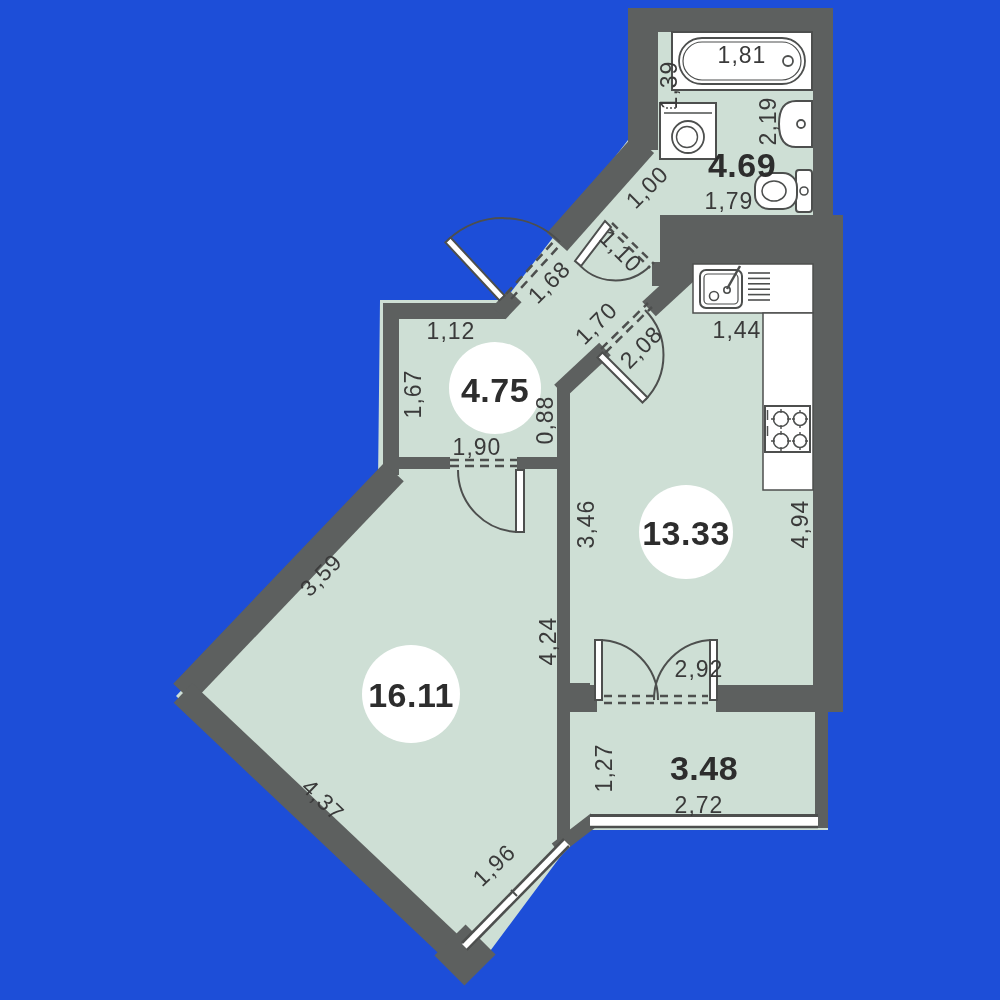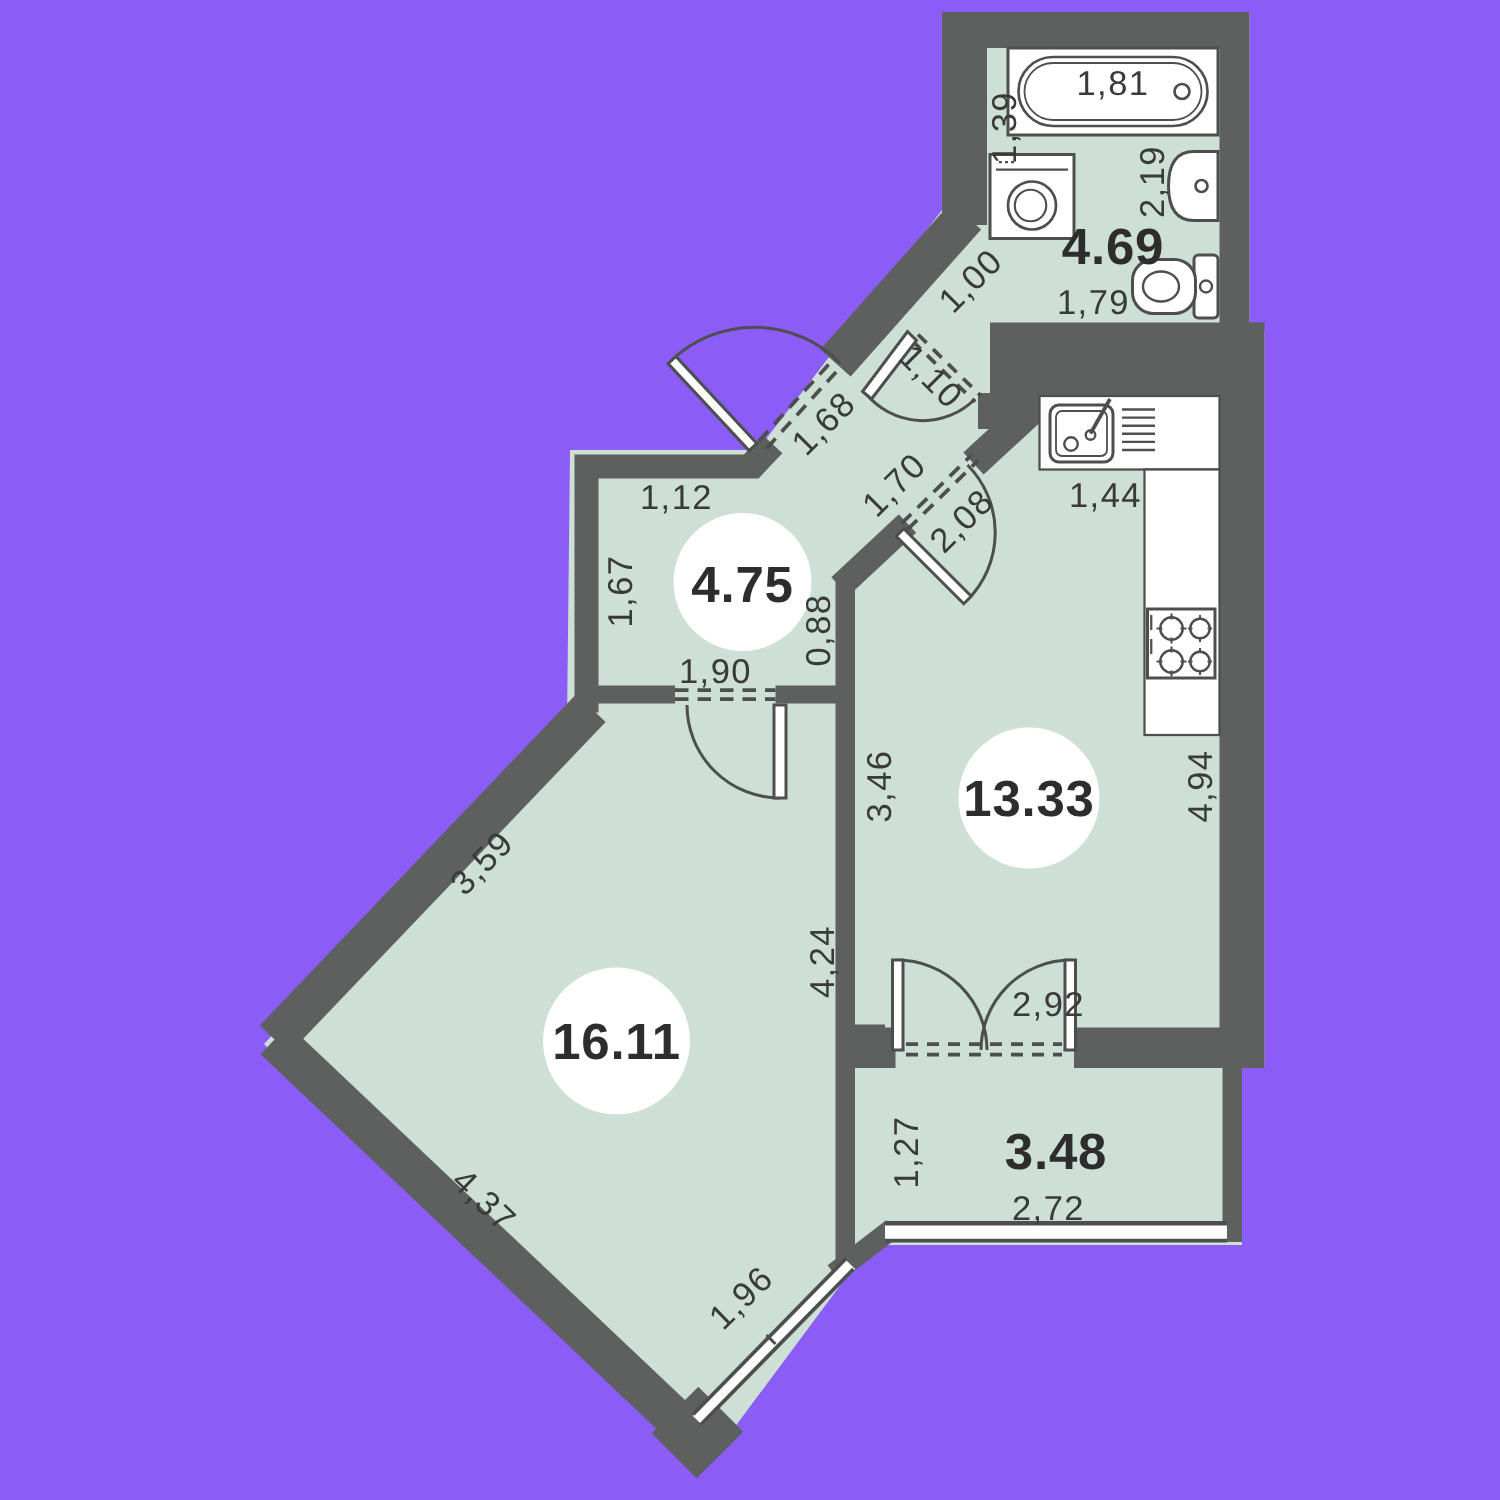--- a/index.html
+++ b/index.html
@@ -1,16 +1,16 @@
 <!DOCTYPE html>
 <html><head>
 <meta charset="utf-8">
 <style>
   html,body{margin:0;padding:0;background:#ffffff;}
-  .stage{position:relative;width:1000px;height:1000px;background:#8b5cf6;overflow:hidden;
+  .stage{position:relative;width:1000px;height:1000px;background:#1d4ed8;overflow:hidden;
          font-family:"Liberation Sans", sans-serif;}
   svg{display:block;}
   .dim{font-family:"Liberation Sans", sans-serif;font-size:23px;font-weight:400;
        fill:#3a3a3a;letter-spacing:1px;}
   .area{font-family:"Liberation Sans", sans-serif;font-size:34px;font-weight:600;
         fill:#2d2d2d;letter-spacing:0.5px;}
   .wallline{stroke:#5d605f;}
   .thin{stroke:#4d4f4e;fill:none;}
 </style>
 </head>

